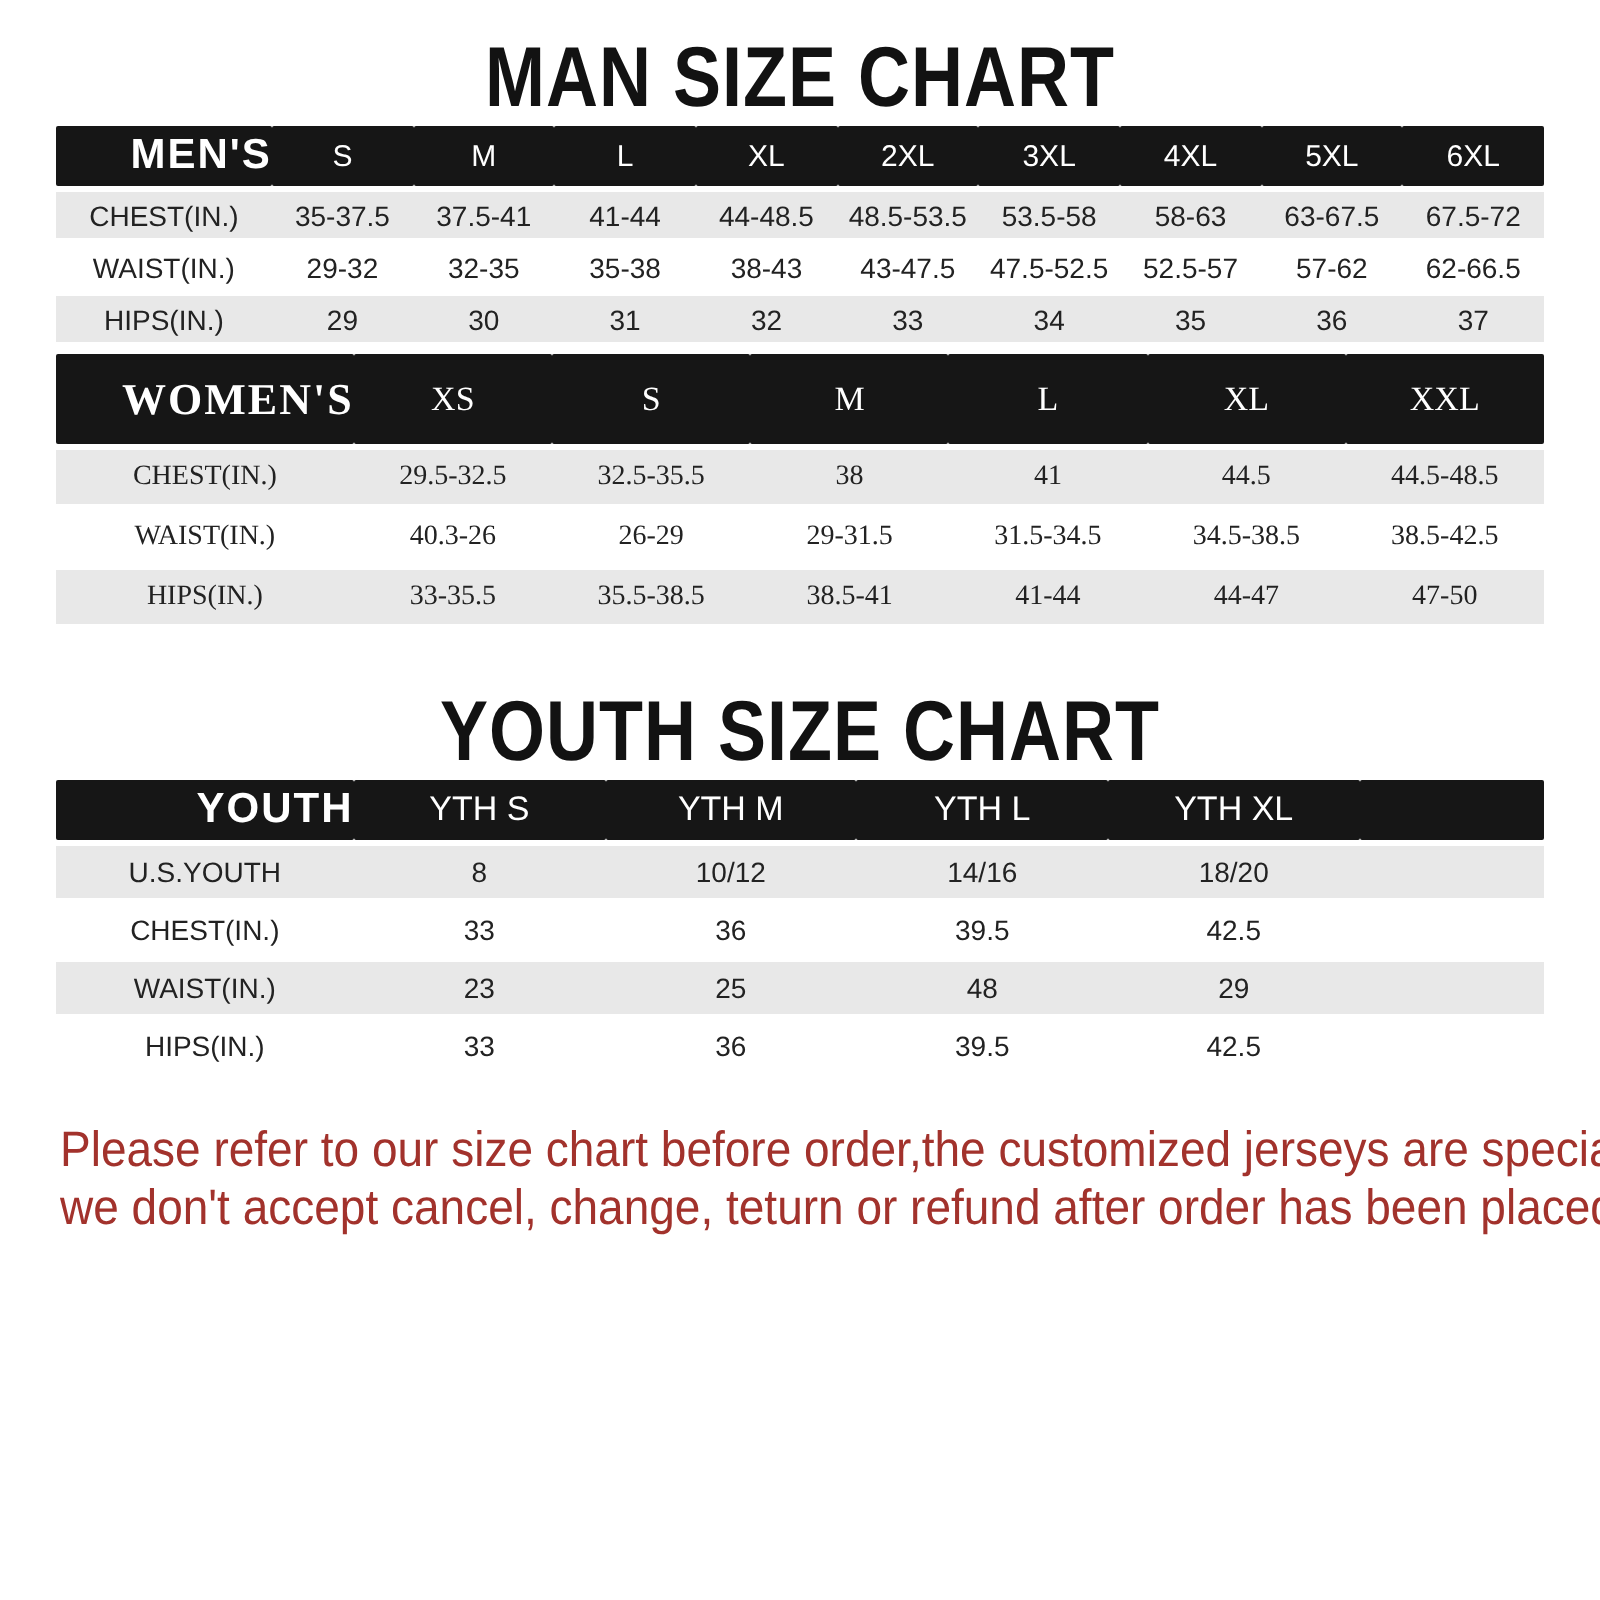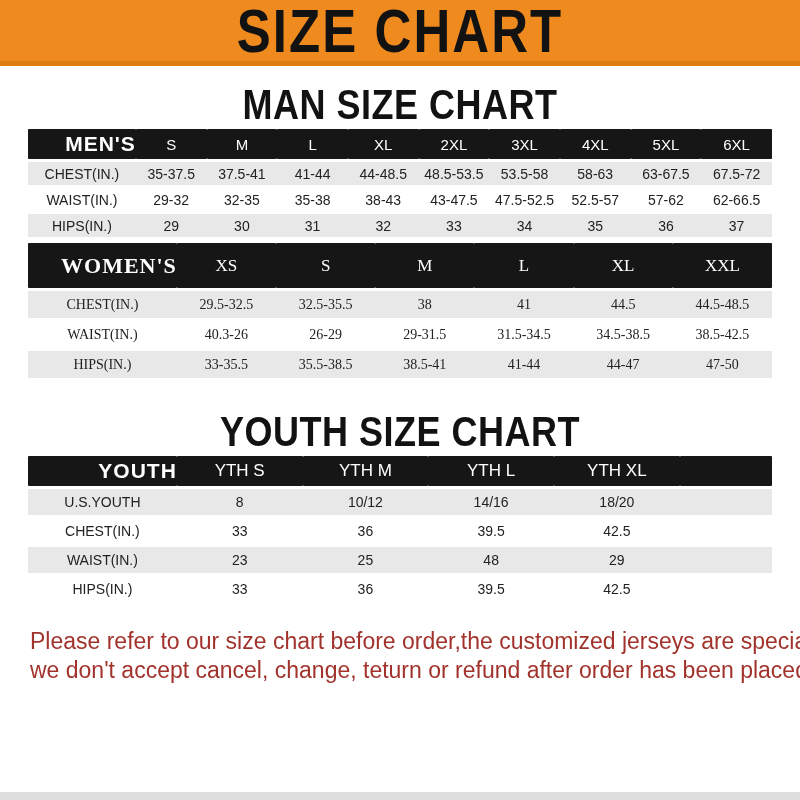--- a/index.html
+++ b/index.html
@@ -85,23 +85,20 @@
   .footer-note .line{display:block;transform:scaleY(1.08);transform-origin:left top;white-space:nowrap;}
   .bottom-strip{
     position:absolute;left:0;bottom:0;width:800px;height:8px;background:#DEDEDE;
   }
 </style>
 </head>
 <body>
 
 <div class="page">
 
-  <header class="banner">
-    <span class="banner-text">SIZE CHART</span>
-  </header>
 
   <main>
 
     <h2 class="section-heading heading-man">
       <span class="stretch">MAN SIZE CHART</span>
     </h2>
     <table class="size-table tbl-men">
         <colgroup>
           <col class="label">
           <col class="size">

